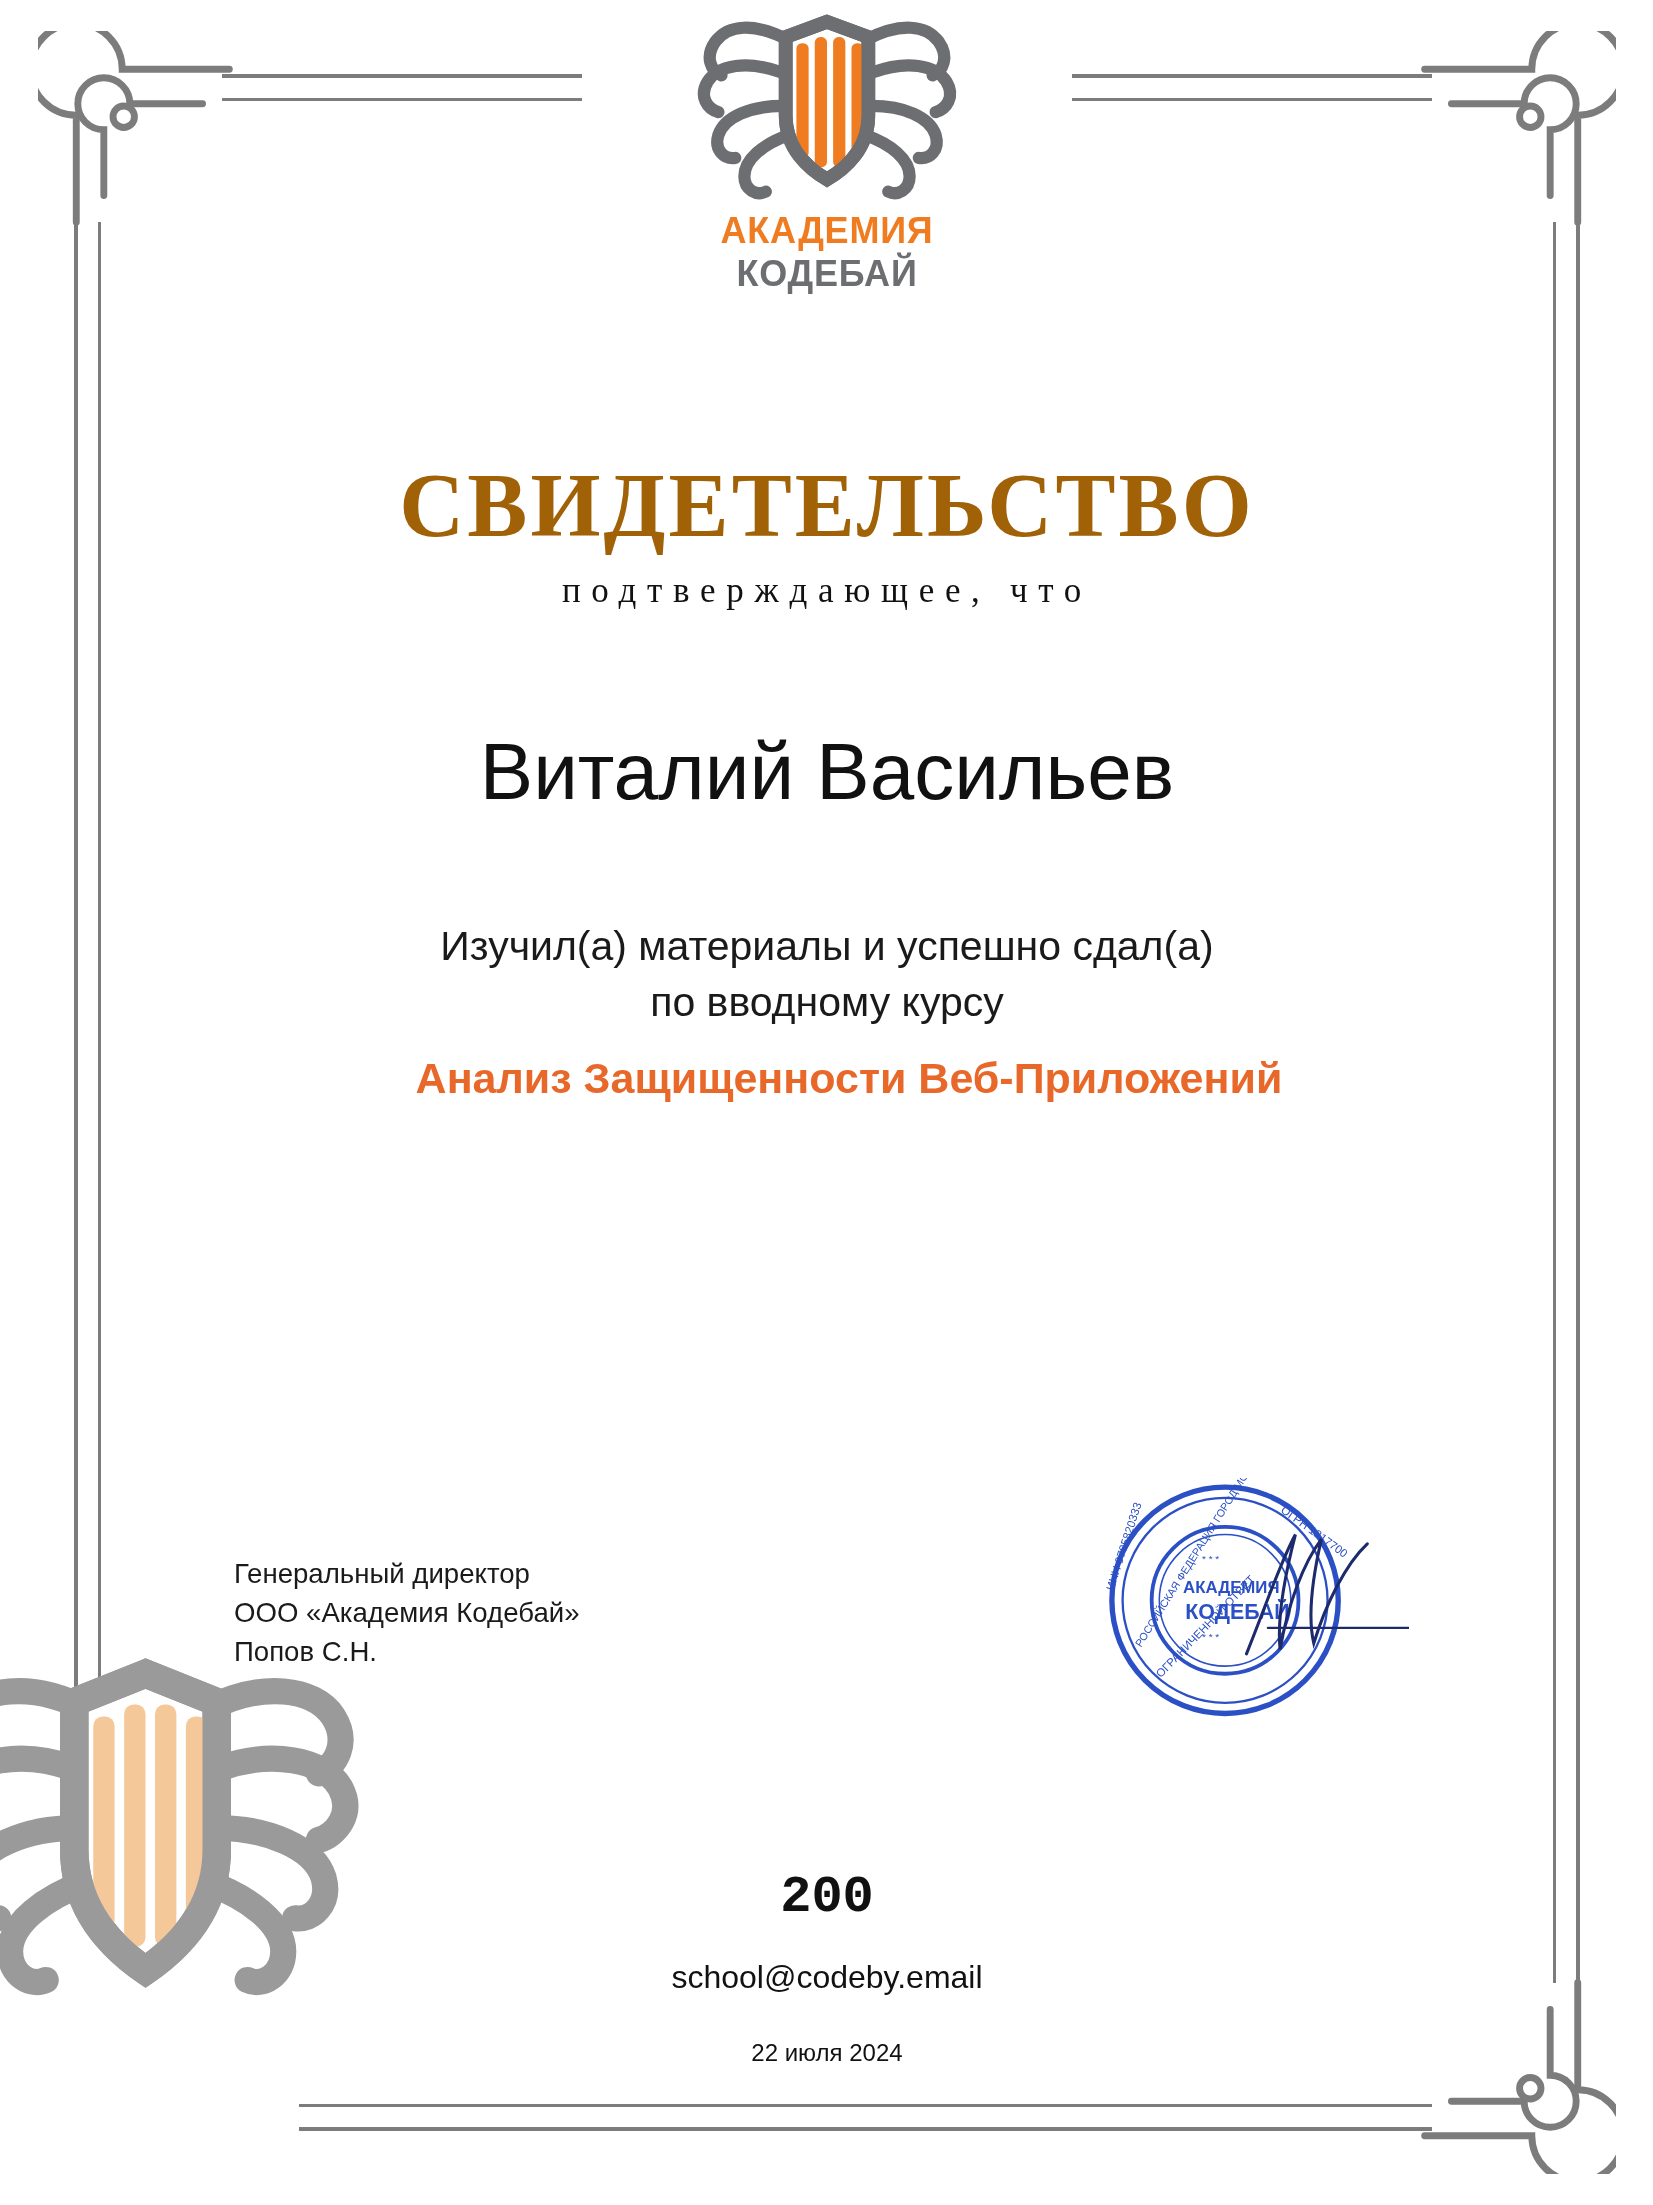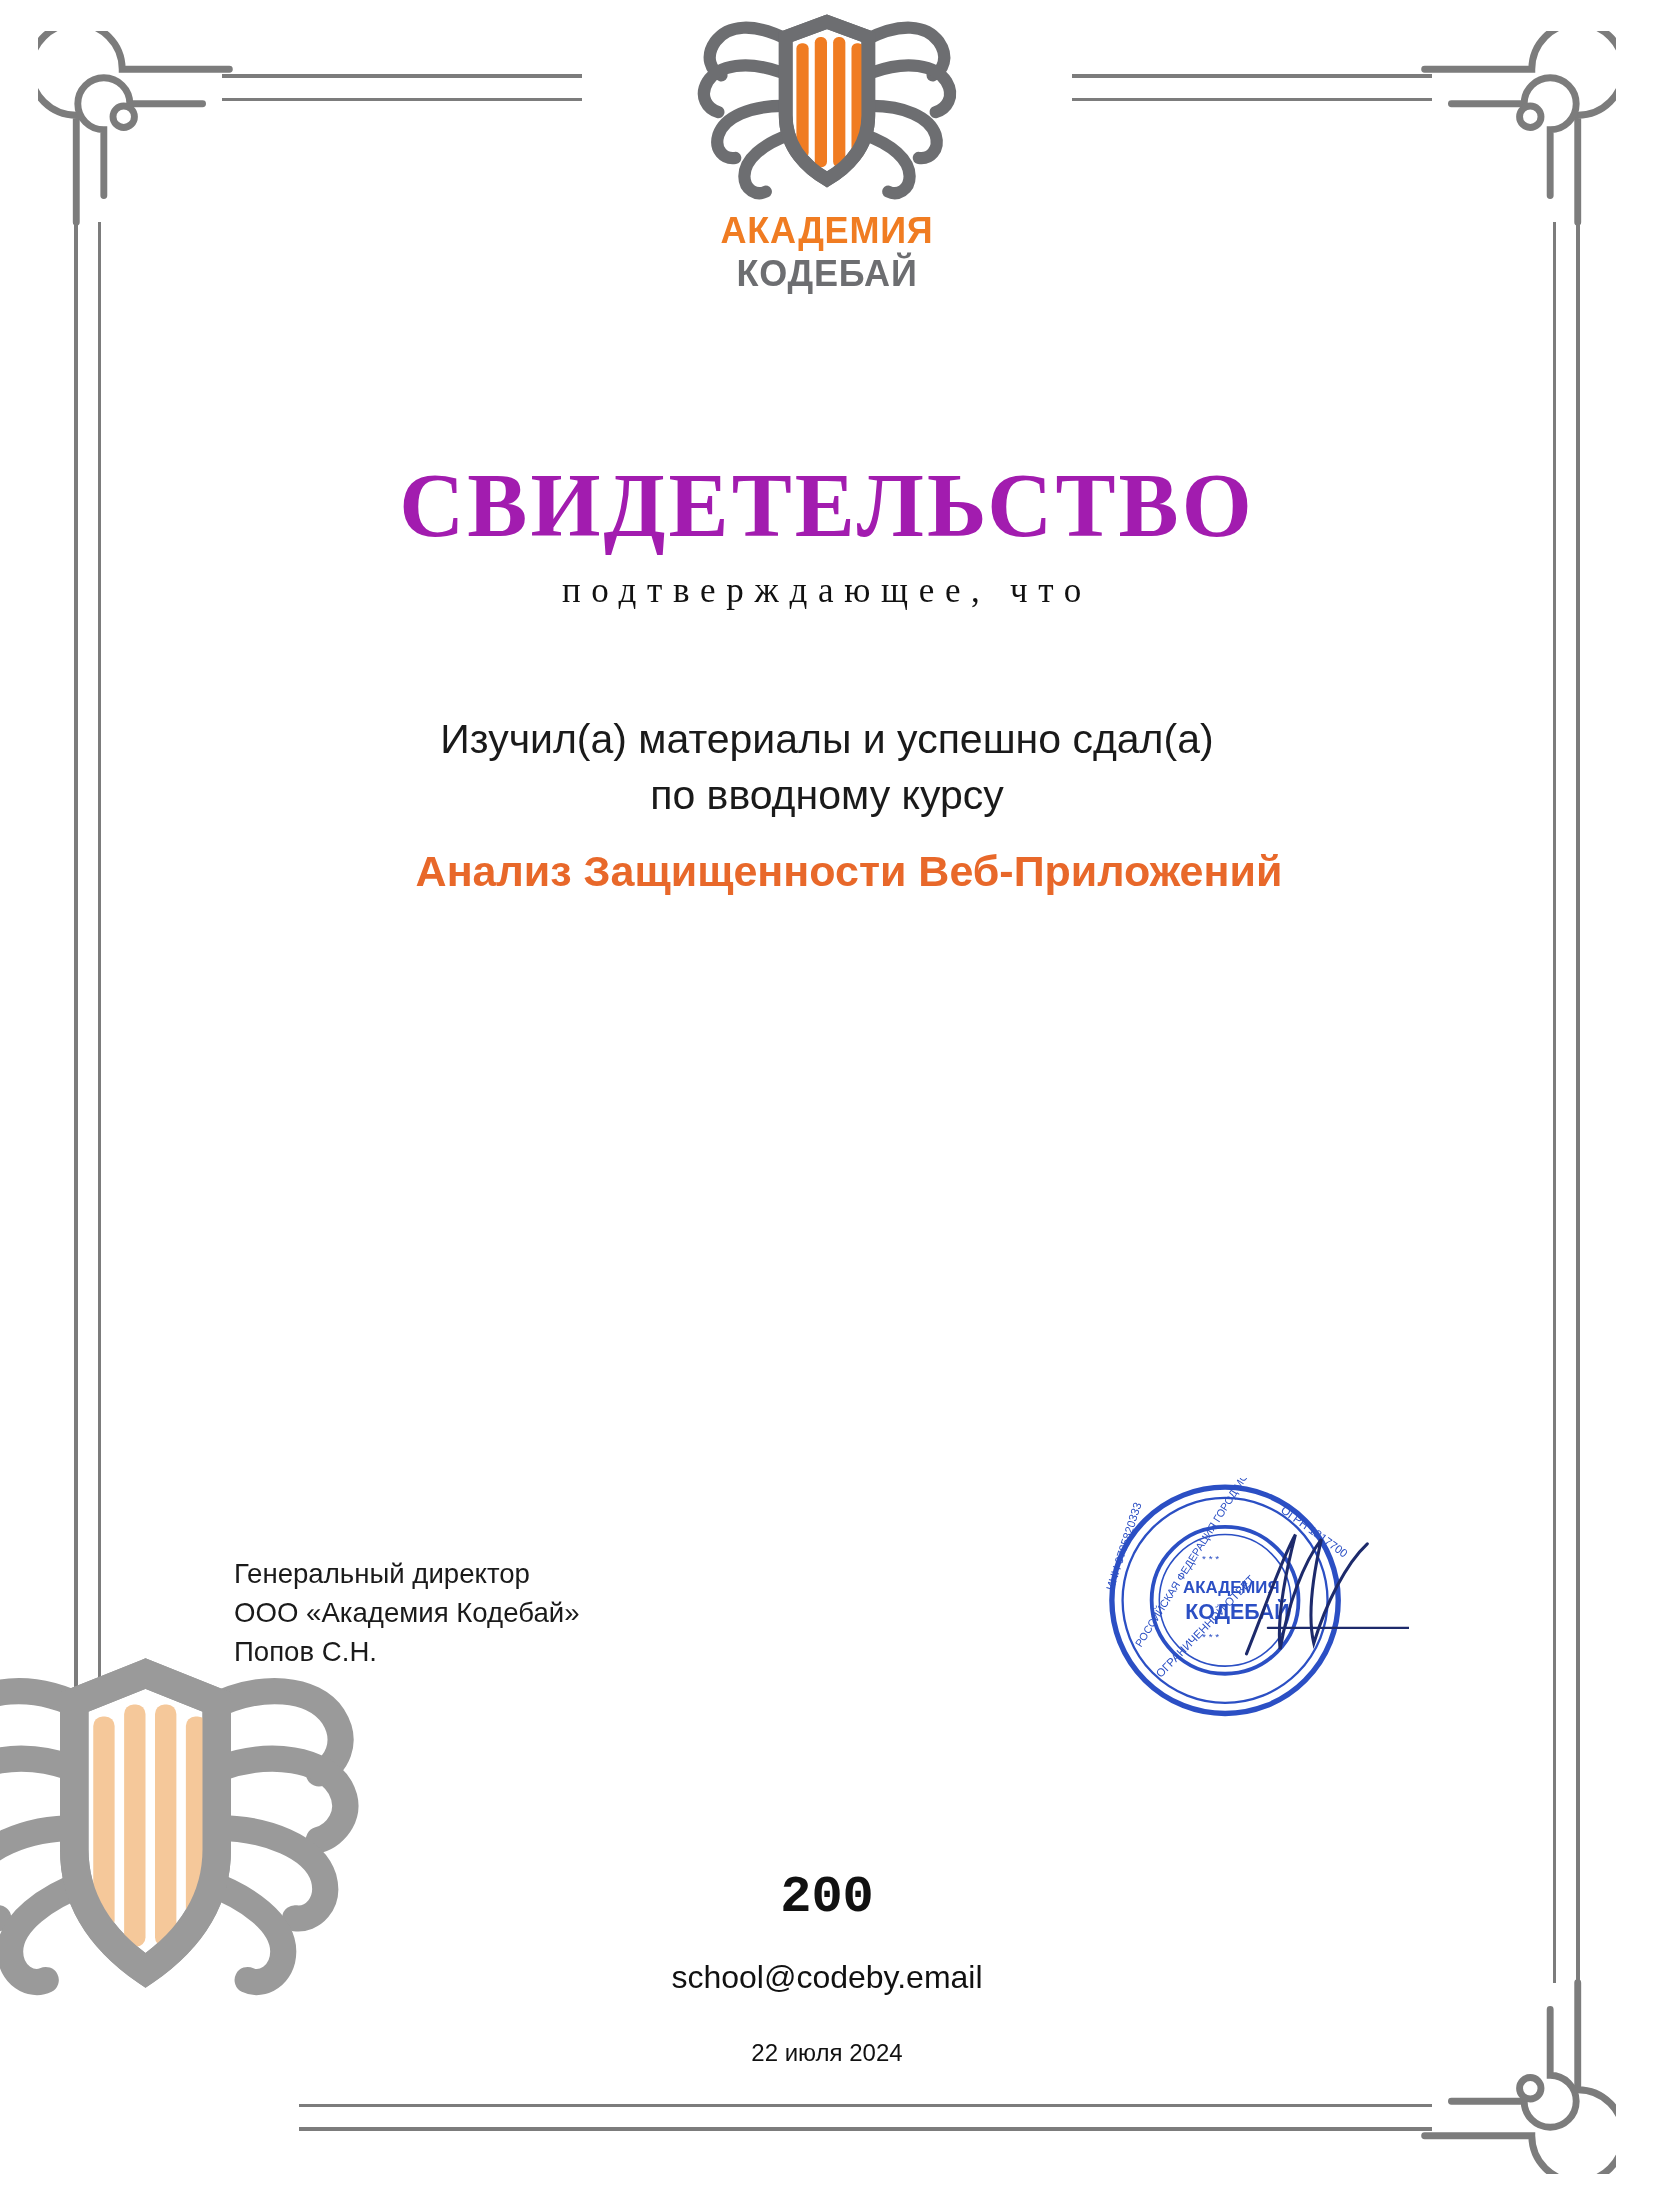--- a/index.html
+++ b/index.html
@@ -83,21 +83,21 @@
     left: 0; right: 0;
     top: 459px;
     text-align: center;
   }
   .cert-title {
     font-family: "Liberation Serif", serif;
     font-weight: bold;
     font-size: 90px;
     letter-spacing: 3.1px;
     line-height: 1.05;
-    color: #a21caf;
+    color: #a16207;
   }
   .cert-subtitle {
     font-family: "Liberation Serif", serif;
     font-size: 35px;
     letter-spacing: 10.7px;
     margin-top: 17px;
     color: #111111;
     text-align: center;
   }
   .recipient {
@@ -238,20 +238,21 @@
     <path d="M200 18 L146 38 V140 C146 184 176 210 200 224 C224 210 254 184 254 140 V38 Z" fill="none" stroke="#6D6E71" stroke-width="18"></path>
   </svg>
   <div class="logo-text-line1">АКАДЕМИЯ</div>
   <div class="logo-text-line2">КОДЕБАЙ</div>
 </div>
 
 <div class="content">
   <div class="cert-title">СВИДЕТЕЛЬСТВО</div>
   <div class="cert-subtitle">подтверждающее, что</div>
 
+  <div class="recipient">Виталий Васильев</div>
 
   <div class="body-block">
     <div class="body-line">Изучил(а) материалы и успешно сдал(а)</div>
     <div class="body-line">по вводному курсу</div>
     <div class="course-name">Анализ Защищенности Веб-Приложений</div>
   </div>
 </div>
 
 <div class="signature">
   <div>Генеральный директор</div>

